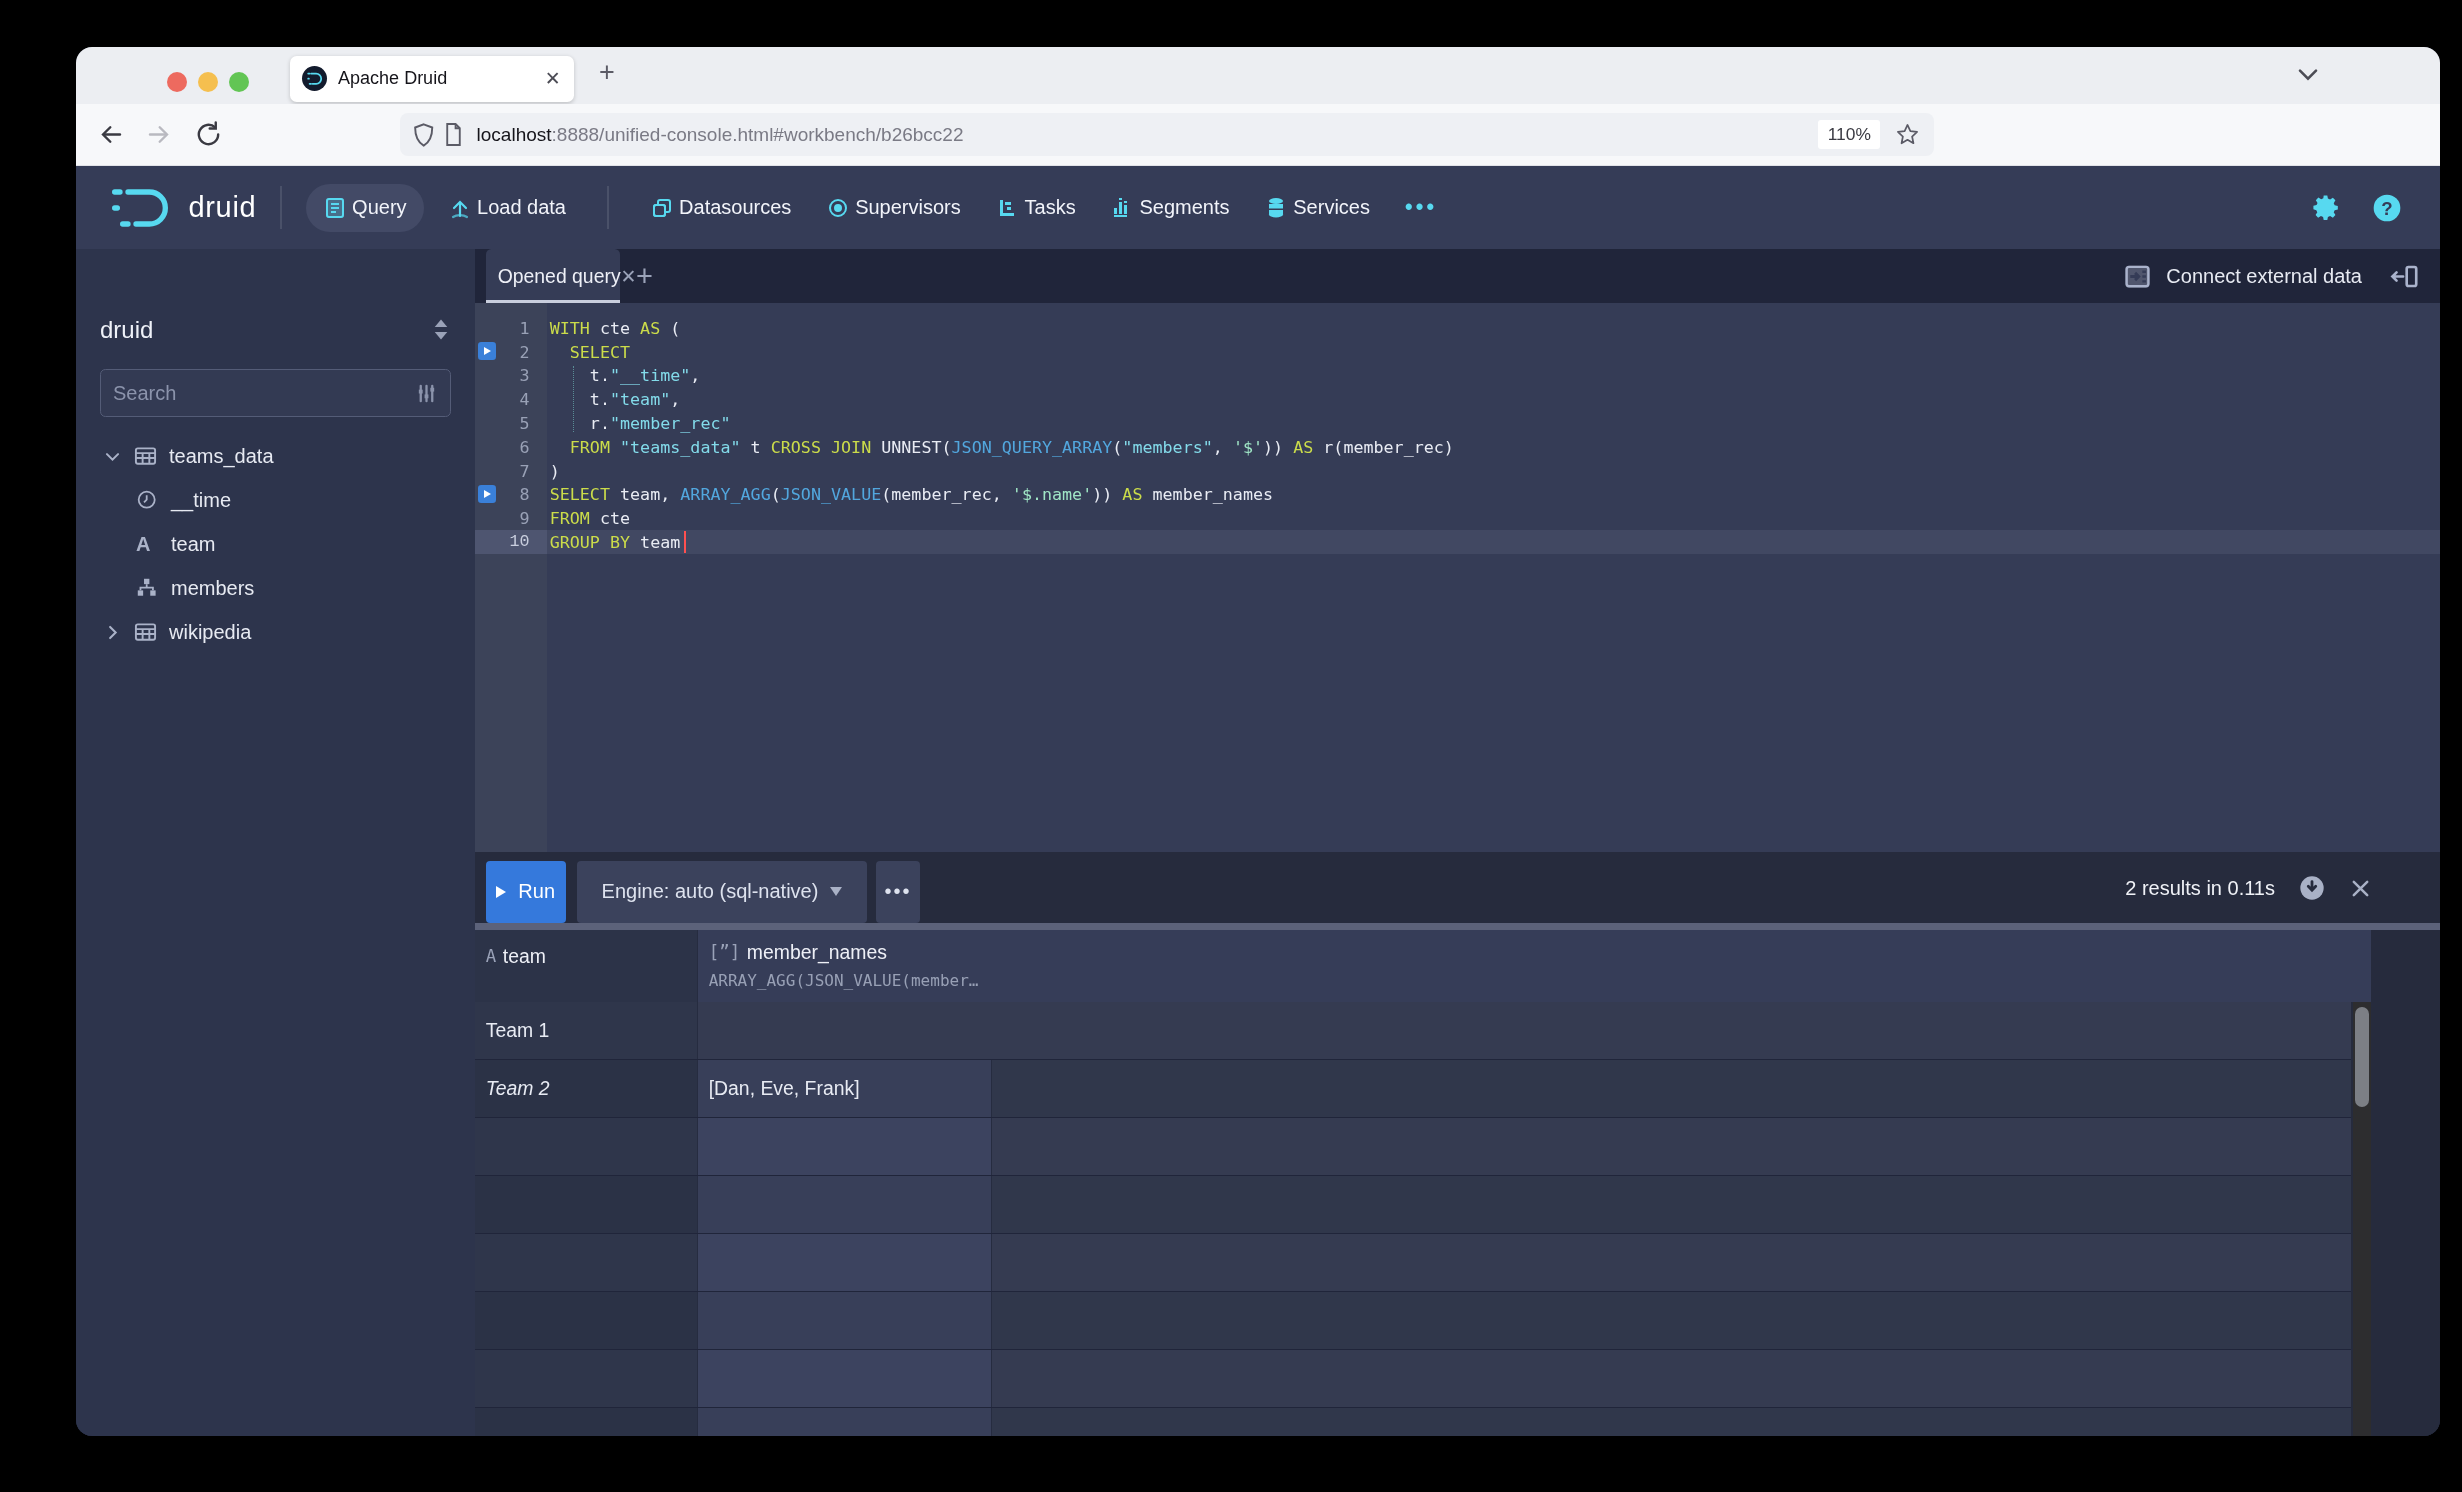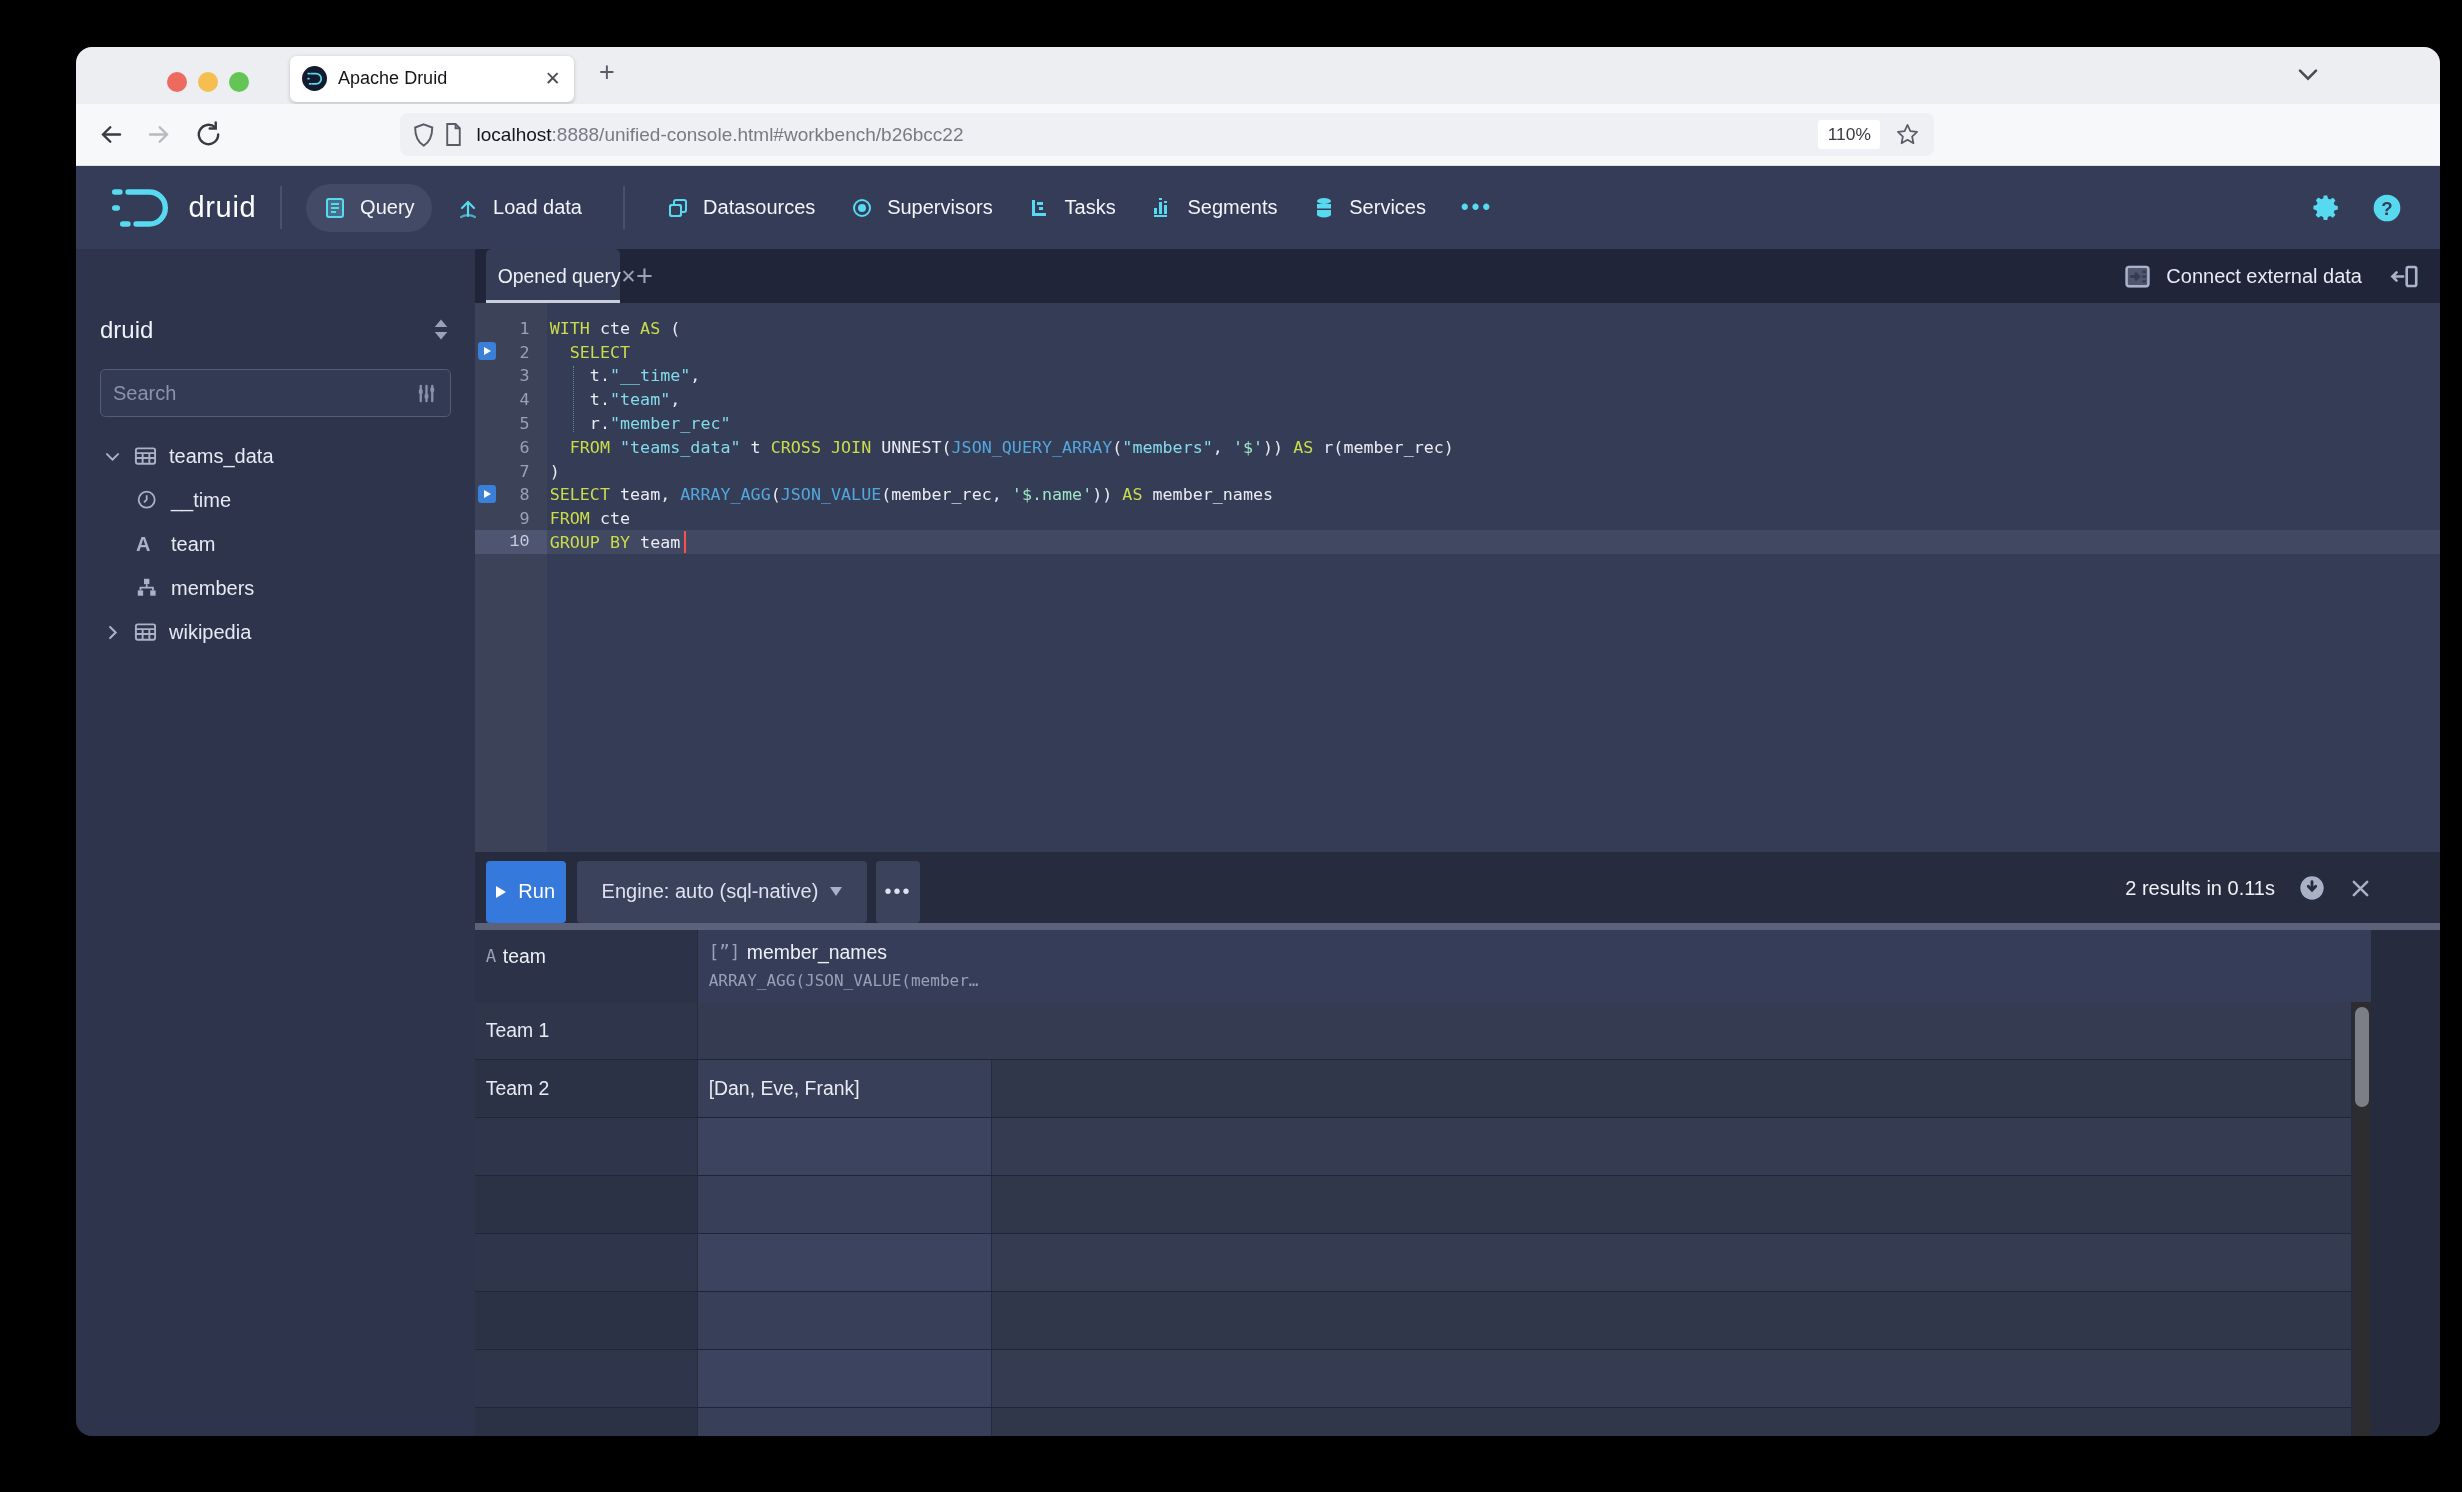--- a/index.html
+++ b/index.html
@@ -41,21 +41,21 @@
   .url-text{font-size:19px;color:var(--chrome-text);white-space:nowrap;}
   .url-rest{color:#7a7a85;}
   .zoombadge{background:#fff;border-radius:3px;font-size:17.4px;color:#3a3a42;
              padding:4px 9.4px;margin-left:auto;}
   .ext{display:flex;align-items:center;gap:27px;position:absolute;left:2011px;top:68px;height:40px;}
   
   .navbar{left:0;top:119px;width:100%;height:83px;background:var(--navy);
           display:flex;align-items:center;color:#fff;}
   .wordmark{font-size:29px;color:#fff;letter-spacing:0.7px;margin-left:9.4px;}
   .nav-sep{width:1.3px;height:43px;background:#4a5169;margin:0 24px;}
-  .nav-item{display:flex;align-items:center;gap:13px;font-size:20px;color:#f2f4fa;
+  .nav-item{display:flex;align-items:center;gap:5px;font-size:20px;color:#f2f4fa;
             padding:12px 17.4px;border-radius:27px;}
   .nav-item.active{background:#434a66;}
   .nav-right{margin-left:auto;display:flex;align-items:center;gap:31px;margin-right:37px;}
   
   .content{left:0;top:202px;width:100%;height:1187px;background:var(--navy-dark);}
   .sidebar{left:0;top:0;width:399px;height:100%;background:var(--sidebar);}
   .main{left:399px;top:0;width:1965px;height:100%;}
   
   .schema-row{left:24px;top:64px;width:351px;height:33px;display:flex;align-items:center;}
   .schema-title{font-size:24px;color:#eef1f8;flex:1;}
@@ -112,21 +112,21 @@
   .htype{font-family:"DejaVu Sans Mono",monospace;font-size:17.4px;color:#9aa2b8;margin-right:6.7px;}
   .hexpr{position:absolute;left:10.7px;top:41px;font-family:"DejaVu Sans Mono",monospace;
          font-size:16px;color:#98a0b5;white-space:nowrap;}
   .rbody{left:0;top:72px;width:1876px;}
   .rrow{position:relative;width:1876px;height:58px;border-bottom:1.3px solid #20253a;}
   .rrow .c1{position:absolute;left:0;top:0;width:223px;height:100%;border-right:1.3px solid #262c40;
             display:flex;align-items:center;padding-left:10.7px;font-size:19.4px;color:#e8ebf3;}
   .rrow .c2{position:absolute;left:223px;top:0;width:294px;height:100%;border-right:1.3px solid #262c40;
             display:flex;align-items:center;padding-left:10.7px;font-size:19.4px;color:#e8ebf3;}
   .rrow.a{background:var(--rowA);} .rrow.a .c1{background:var(--rowA1);} .rrow.a .c2{background:var(--rowA2);}
-  .rrow.b{background:var(--rowB);} .rrow.b .c1{background:var(--rowB1);} .rrow.b .c2{background:var(--rowB2);}
+  .rrow.b{background:var(--rowB);} .rrow.b .c1{background:var(--rowB1);font-style:italic;} .rrow.b .c2{background:var(--rowB2);}
   .vscroll{left:1878px;top:72px;width:18px;height:434px;background:#2d2d2f;}
   .vthumb{left:2px;top:4.7px;width:14px;height:100px;border-radius:7.4px;background:#7c7f85;}
   svg{display:block;}
 </style>
 </head>
 <body>
 
 <div class="window">
 
   <div class="abs tabbar">

